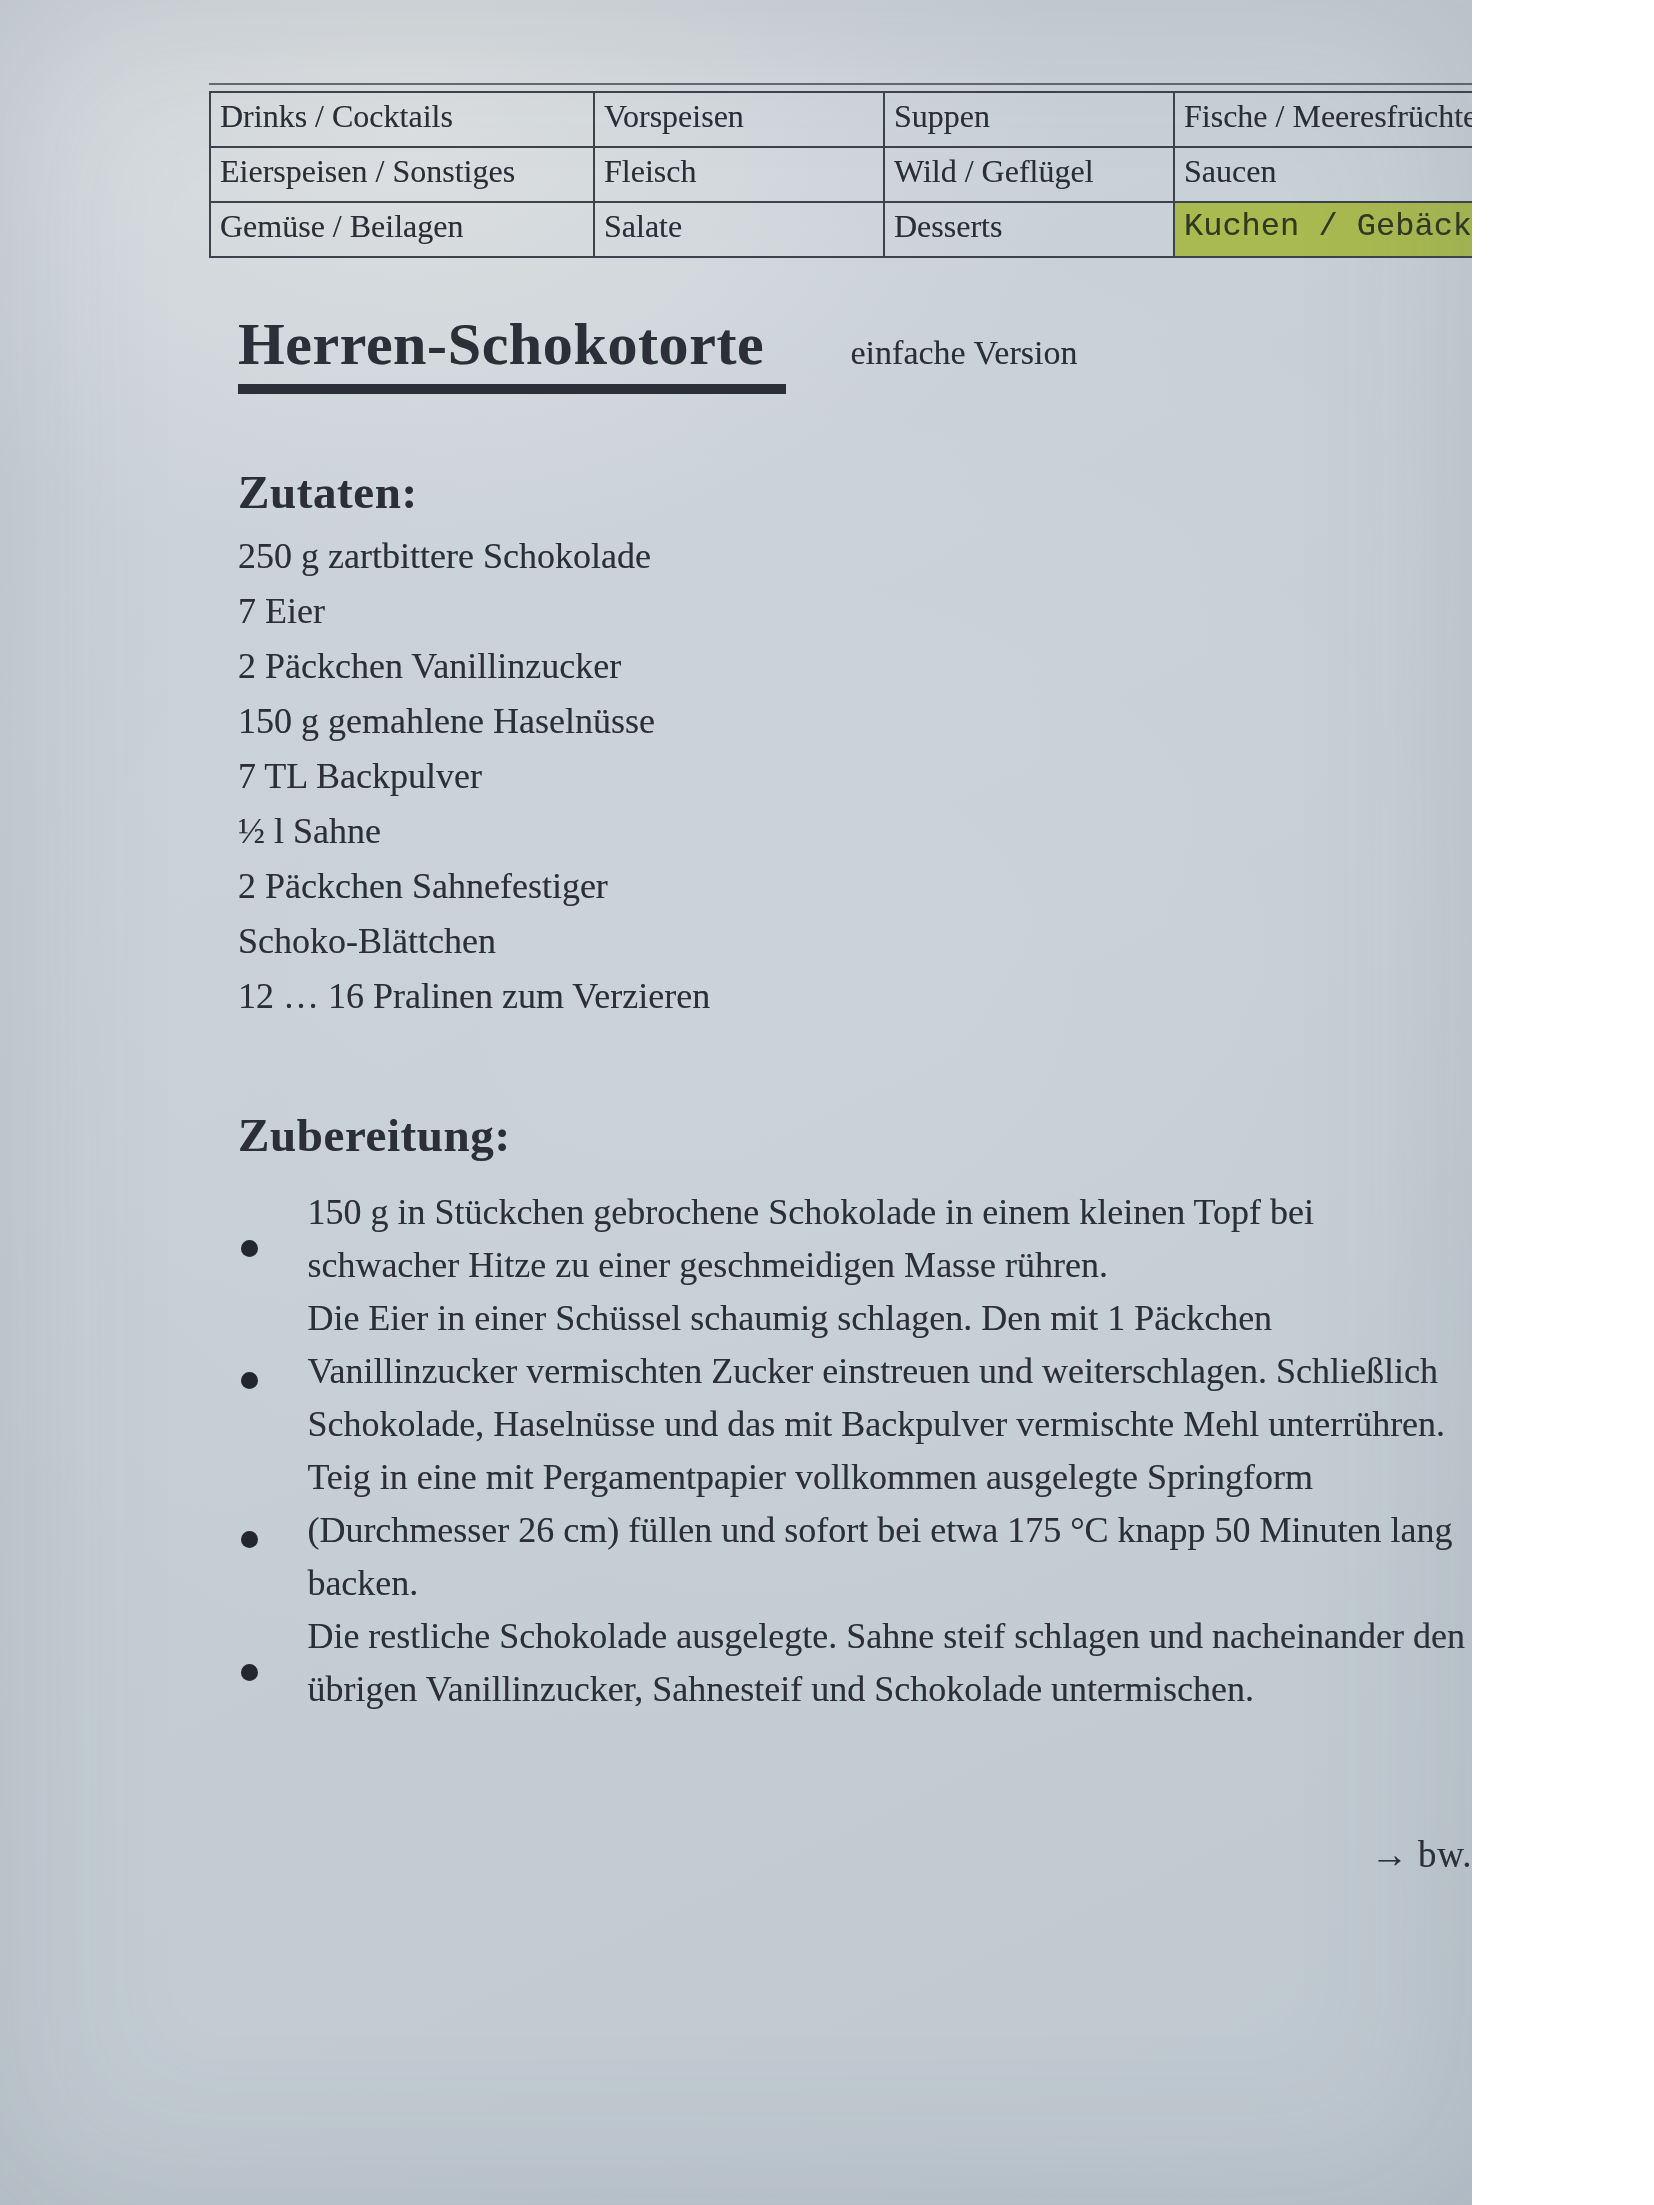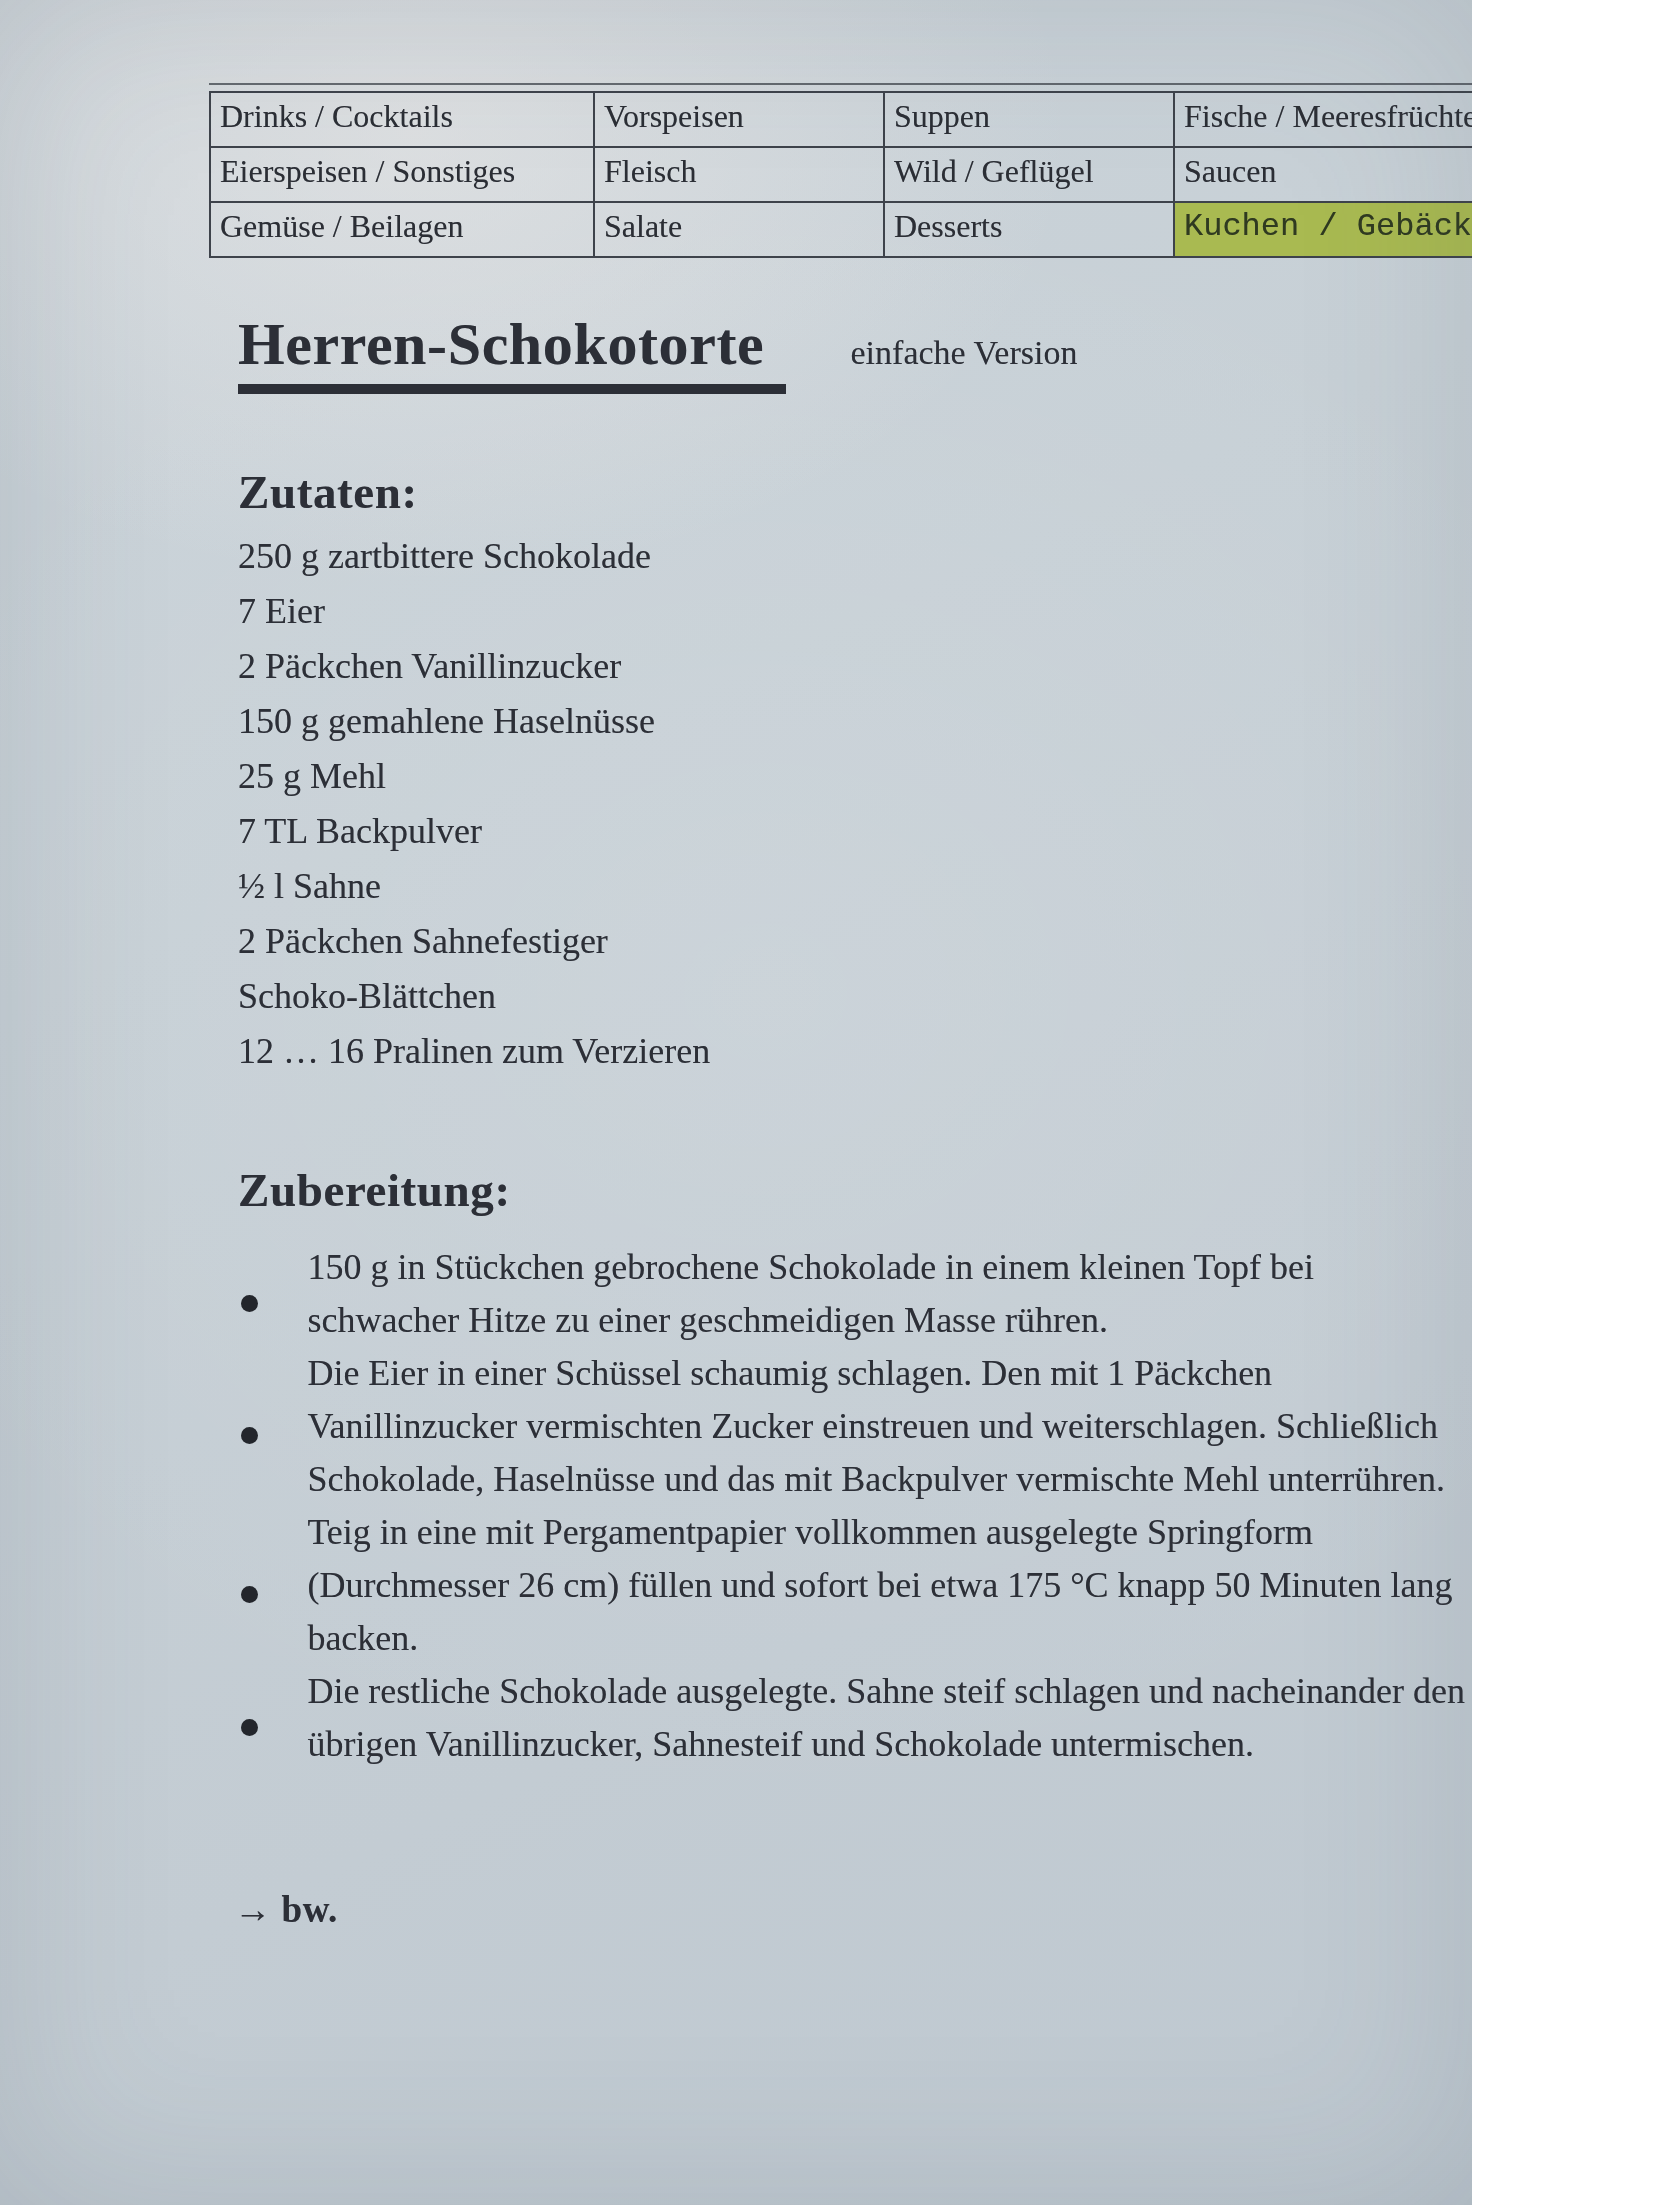--- a/index.html
+++ b/index.html
@@ -49,21 +49,21 @@
   
   .ingredients{margin:10px 0 0 238px;font-size:36px;line-height:55px;}
 
   
   .steps{margin:23.6px 0 0 238px;}
   .step{display:flex;align-items:center;}
   .dot{flex:0 0 auto;width:17px;height:17px;border-radius:50%;background:#23262c;margin:19px 0 0 3.4px;}
   .step-text{margin-left:49px;width:1213px;font-size:36px;line-height:53px;}
 
   
-  .footer-note{margin:117px 0 0 234px;font-size:37px;font-weight:bold;letter-spacing:0.6px;}
+  .footer-note{margin:117px 0 0 234px;font-size:37px;font-weight:normal;letter-spacing:0.6px;text-align:right;}
 </style>
 </head>
 <body>
 
 <div class="photo">
   <div class="sheet">
 
     <div class="nav-wrap">
       <div class="nav-rule"></div>
       <table class="nav">
@@ -100,21 +100,20 @@
       <span class="title">Herren-Schokotorte</span><span class="subtitle">einfache Version</span>
     </div>
 
     <div class="h2 zutaten">Zutaten:</div>
 
     <div class="ingredients">
       <div>250 g zartbittere Schokolade</div>
       <div>7 Eier</div>
       <div>2 Päckchen Vanillinzucker</div>
       <div>150 g gemahlene Haselnüsse</div>
-      <div>25 g Mehl</div>
       <div>7 TL Backpulver</div>
       <div>½ l Sahne</div>
       <div>2 Päckchen Sahnefestiger</div>
       <div>Schoko-Blättchen</div>
       <div>12 … 16 Pralinen zum Verzieren</div>
     </div>
 
     <div class="h2 zubereitung">Zubereitung:</div>
 
     <div class="steps">

